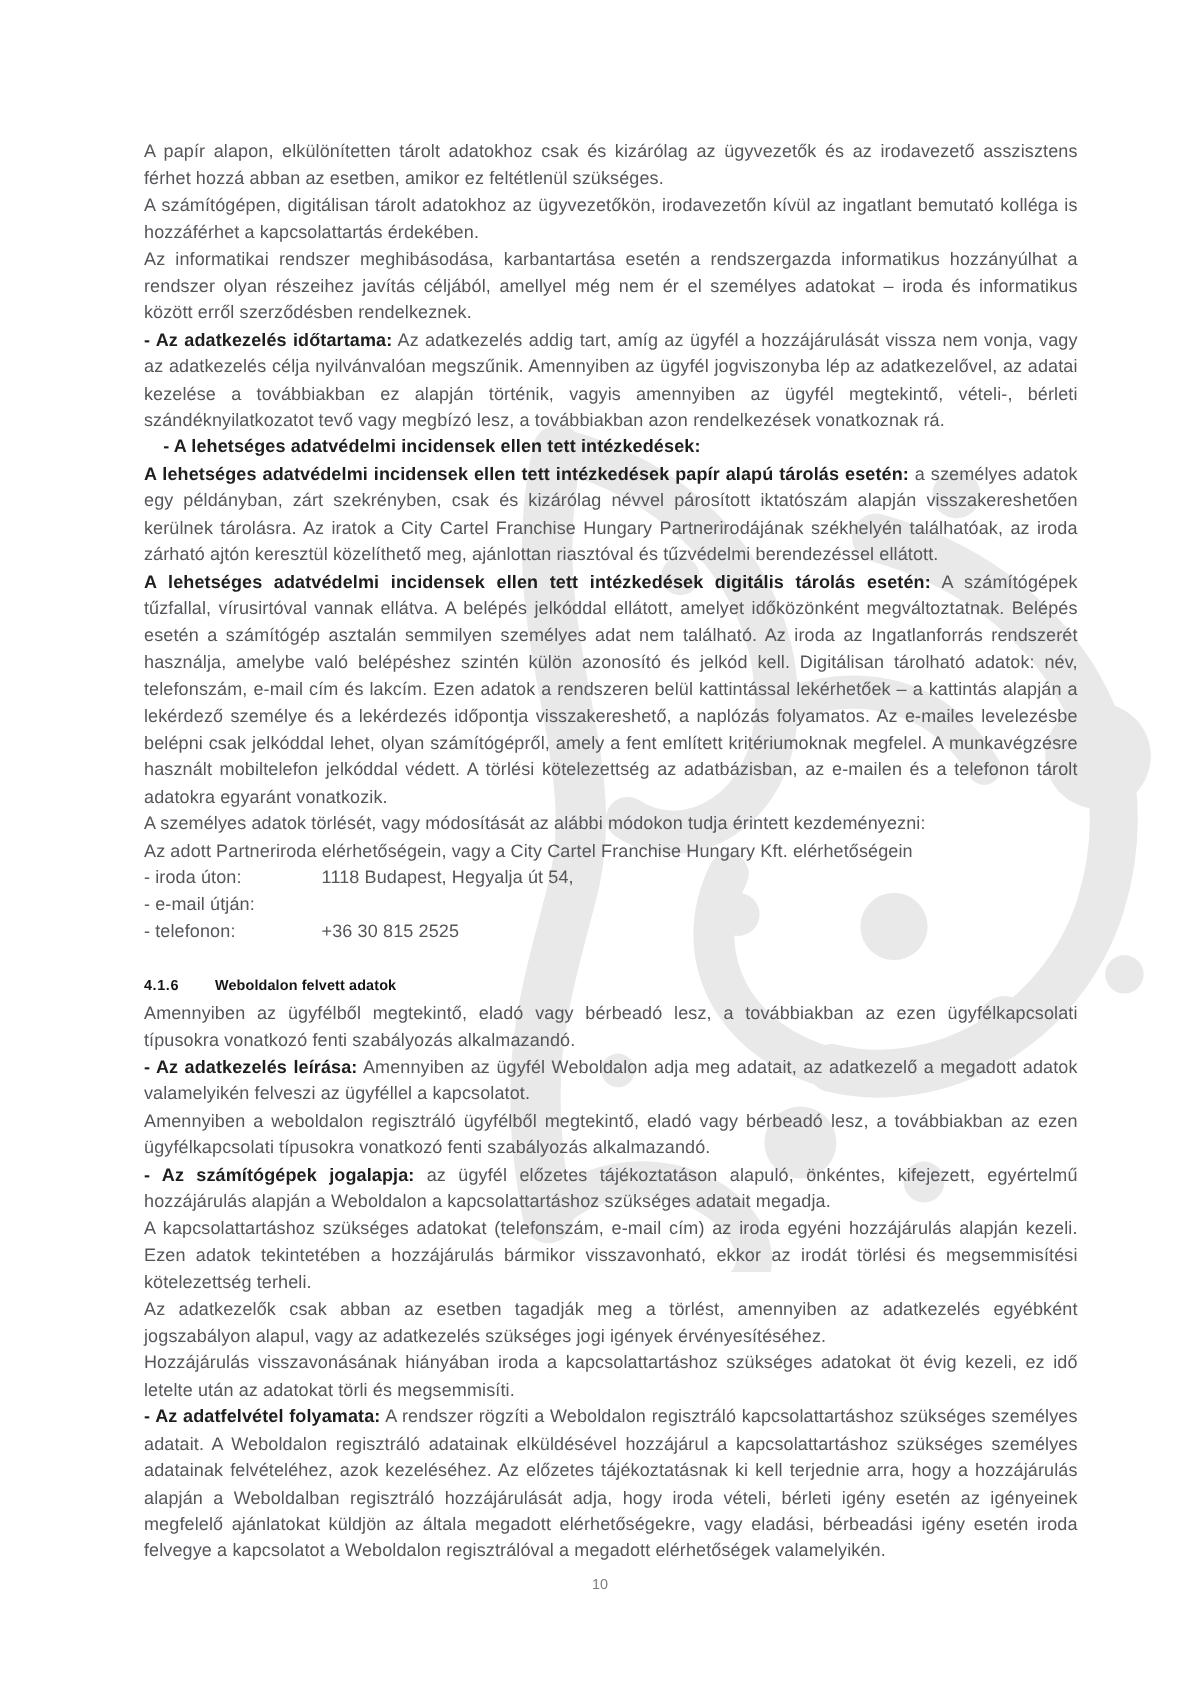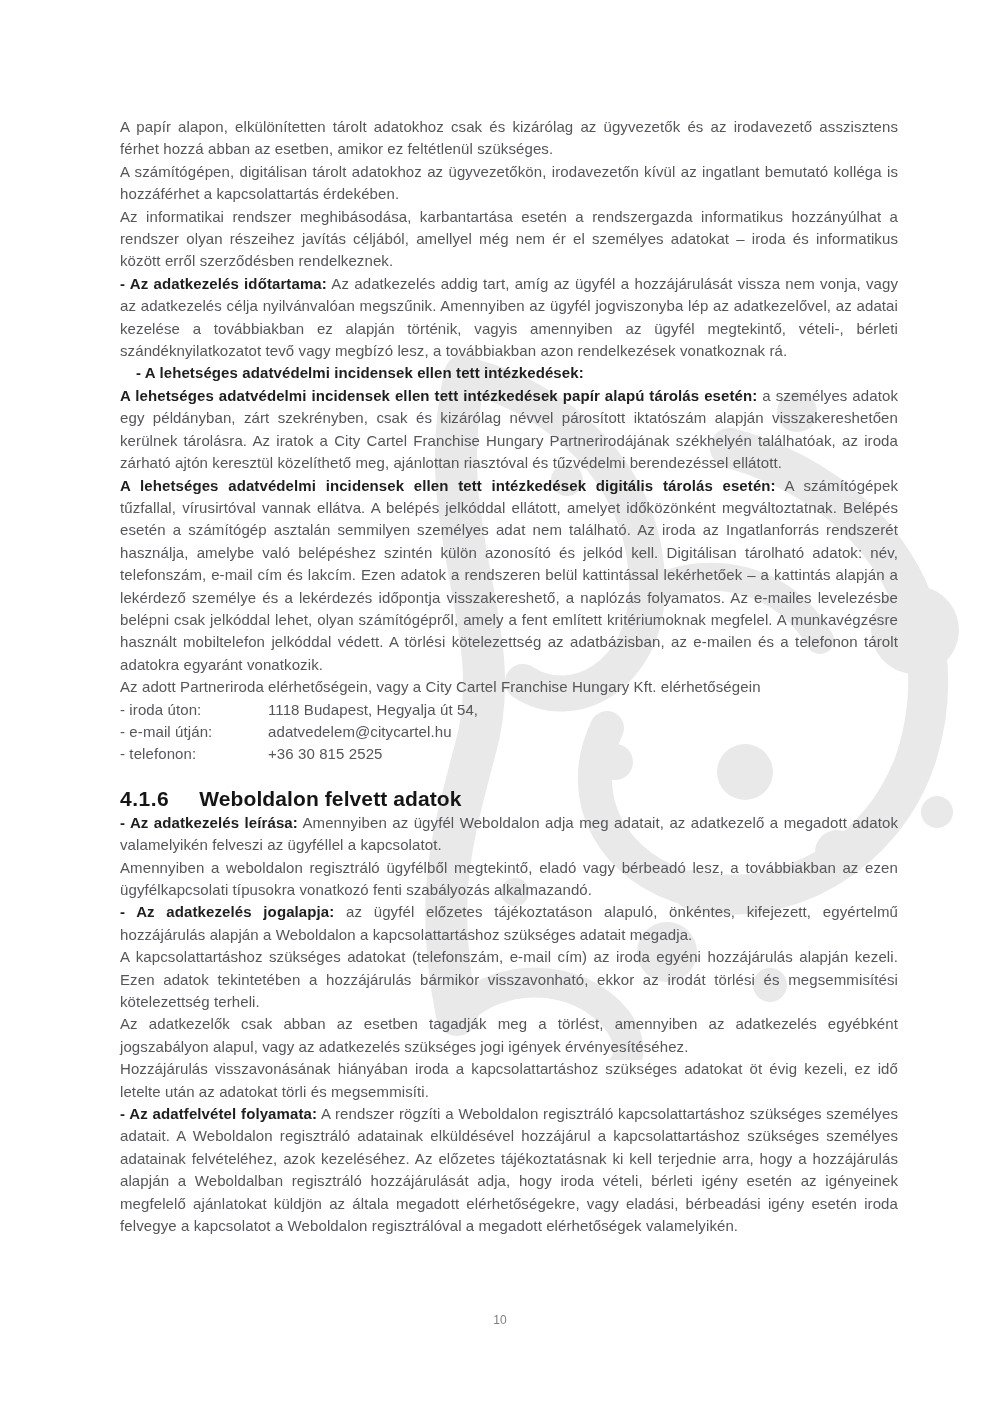--- a/index.html
+++ b/index.html
@@ -26,21 +26,21 @@
     letter-spacing:0.1px;
   }
   .para{margin:0;}
   .para b, .para strong{color:#1e1e20;font-weight:700;}
   .bold-line{color:#1e1e20;font-weight:700;margin-left:16px;}
   .contact-row{display:flex;text-align:left;}
   .contact-label{width:148px;flex:0 0 148px;}
   .contact-value{flex:1;}
   .section-heading{
     margin:22px 0 2px 0;
-    font-size:21px;line-height:22px;
+    font-size:12px;line-height:22px;
     font-weight:700;color:#151515;
     text-align:left;
   }
   .section-heading .sec-num{margin-right:30px;letter-spacing:0.5px;}
   .page-number{
     position:absolute;left:0;top:1313px;width:1000px;
     text-align:center;font-size:12px;color:#7d7e81;z-index:1;
   }
 </style>
 </head>
@@ -80,44 +80,45 @@
     <p class="para"><span>Az informatikai rendszer meghibásodása, karbantartása esetén a rendszergazda informatikus hozzányúlhat a rendszer olyan részeihez javítás céljából, amellyel még nem ér el személyes adatokat – iroda és informatikus között erről szerződésben rendelkeznek.</span></p>
 
     <p class="para"><strong>- Az adatkezelés időtartama:</strong><span> Az adatkezelés addig tart, amíg az ügyfél a hozzájárulását vissza nem vonja, vagy az adatkezelés célja nyilvánvalóan megszűnik. Amennyiben az ügyfél jogviszonyba lép az adatkezelővel, az adatai kezelése a továbbiakban ez alapján történik, vagyis amennyiben az ügyfél megtekintő, vételi-, bérleti szándéknyilatkozatot tevő vagy megbízó lesz, a továbbiakban azon rendelkezések vonatkoznak rá.</span></p>
 
     <p class="para bold-line"><span>- A lehetséges adatvédelmi incidensek ellen tett intézkedések:</span></p>
 
     <p class="para"><strong>A lehetséges adatvédelmi incidensek ellen tett intézkedések papír alapú tárolás esetén:</strong><span> a személyes adatok egy példányban, zárt szekrényben, csak és kizárólag névvel párosított iktatószám alapján visszakereshetően kerülnek tárolásra. Az iratok a City Cartel Franchise Hungary Partnerirodájának székhelyén találhatóak, az iroda zárható ajtón keresztül közelíthető meg, ajánlottan riasztóval és tűzvédelmi berendezéssel ellátott.</span></p>
 
     <p class="para"><strong>A lehetséges adatvédelmi incidensek ellen tett intézkedések digitális tárolás esetén:</strong><span> A számítógépek tűzfallal, vírusirtóval vannak ellátva. A belépés jelkóddal ellátott, amelyet időközönként megváltoztatnak. Belépés esetén a számítógép asztalán semmilyen személyes adat nem található. Az iroda az Ingatlanforrás rendszerét használja, amelybe való belépéshez szintén külön azonosító és jelkód kell. Digitálisan tárolható adatok: név, telefonszám, e-mail cím és lakcím. Ezen adatok a rendszeren belül kattintással lekérhetőek – a kattintás alapján a lekérdező személye és a lekérdezés időpontja visszakereshető, a naplózás folyamatos. Az e-mailes levelezésbe belépni csak jelkóddal lehet, olyan számítógépről, amely a fent említett kritériumoknak megfelel. A munkavégzésre használt mobiltelefon jelkóddal védett. A törlési kötelezettség az adatbázisban, az e-mailen és a telefonon tárolt adatokra egyaránt vonatkozik.</span></p>
 
+    <p class="para"><span>A személyes adatok törlését, vagy módosítását az alábbi módokon tudja érintett kezdeményezni:</span></p>
 
     <p class="para"><span>Az adott Partneriroda elérhetőségein, vagy a City Cartel Franchise Hungary Kft. elérhetőségein</span></p>
 
     <div class="contact-row">
       <span class="contact-label">- iroda úton:</span>
       <span class="contact-value">1118 Budapest, Hegyalja út 54,</span>
     </div>
     <div class="contact-row">
       <span class="contact-label">- e-mail útján:</span>
-      <span class="contact-value">adatvedelem@citycartel.hu</span>
     </div>
     <div class="contact-row">
       <span class="contact-label">- telefonon:</span>
       <span class="contact-value">+36 30 815 2525</span>
     </div>
 
     <h2 class="section-heading"><span class="sec-num">4.1.6</span><span>Weboldalon felvett adatok</span></h2>
 
+    <p class="para"><span>Amennyiben az ügyfélből megtekintő, eladó vagy bérbeadó lesz, a továbbiakban az ezen ügyfélkapcsolati típusokra vonatkozó fenti szabályozás alkalmazandó.</span></p>
 
     <p class="para"><strong>- Az adatkezelés leírása:</strong><span> Amennyiben az ügyfél Weboldalon adja meg adatait, az adatkezelő a megadott adatok valamelyikén felveszi az ügyféllel a kapcsolatot.</span></p>
 
     <p class="para"><span>Amennyiben a weboldalon regisztráló ügyfélből megtekintő, eladó vagy bérbeadó lesz, a továbbiakban az ezen ügyfélkapcsolati típusokra vonatkozó fenti szabályozás alkalmazandó.</span></p>
 
-    <p class="para"><strong>- Az adatkezelés jogalapja:</strong><span> az ügyfél előzetes tájékoztatáson alapuló, önkéntes, kifejezett, egyértelmű hozzájárulás alapján a Weboldalon a kapcsolattartáshoz szükséges adatait megadja.</span></p>
+    <p class="para"><strong>- Az számítógépek jogalapja:</strong><span> az ügyfél előzetes tájékoztatáson alapuló, önkéntes, kifejezett, egyértelmű hozzájárulás alapján a Weboldalon a kapcsolattartáshoz szükséges adatait megadja.</span></p>
 
     <p class="para"><span>A kapcsolattartáshoz szükséges adatokat (telefonszám, e-mail cím) az iroda egyéni hozzájárulás alapján kezeli. Ezen adatok tekintetében a hozzájárulás bármikor visszavonható, ekkor az irodát törlési és megsemmisítési kötelezettség terheli.</span></p>
 
     <p class="para"><span>Az adatkezelők csak abban az esetben tagadják meg a törlést, amennyiben az adatkezelés egyébként jogszabályon alapul, vagy az adatkezelés szükséges jogi igények érvényesítéséhez.</span></p>
 
     <p class="para"><span>Hozzájárulás visszavonásának hiányában iroda a kapcsolattartáshoz szükséges adatokat öt évig kezeli, ez idő letelte után az adatokat törli és megsemmisíti.</span></p>
 
 
     <p class="para"><strong>- Az adatfelvétel folyamata:</strong><span> A rendszer rögzíti a Weboldalon regisztráló kapcsolattartáshoz szükséges személyes adatait. A Weboldalon regisztráló adatainak elküldésével hozzájárul a kapcsolattartáshoz szükséges személyes adatainak felvételéhez, azok kezeléséhez. Az előzetes tájékoztatásnak ki kell terjednie arra, hogy a hozzájárulás alapján a Weboldalban regisztráló hozzájárulását adja, hogy iroda vételi, bérleti igény esetén az igényeinek megfelelő ajánlatokat küldjön az általa megadott elérhetőségekre, vagy eladási, bérbeadási igény esetén iroda felvegye a kapcsolatot a Weboldalon regisztrálóval a megadott elérhetőségek valamelyikén.</span></p>
 

